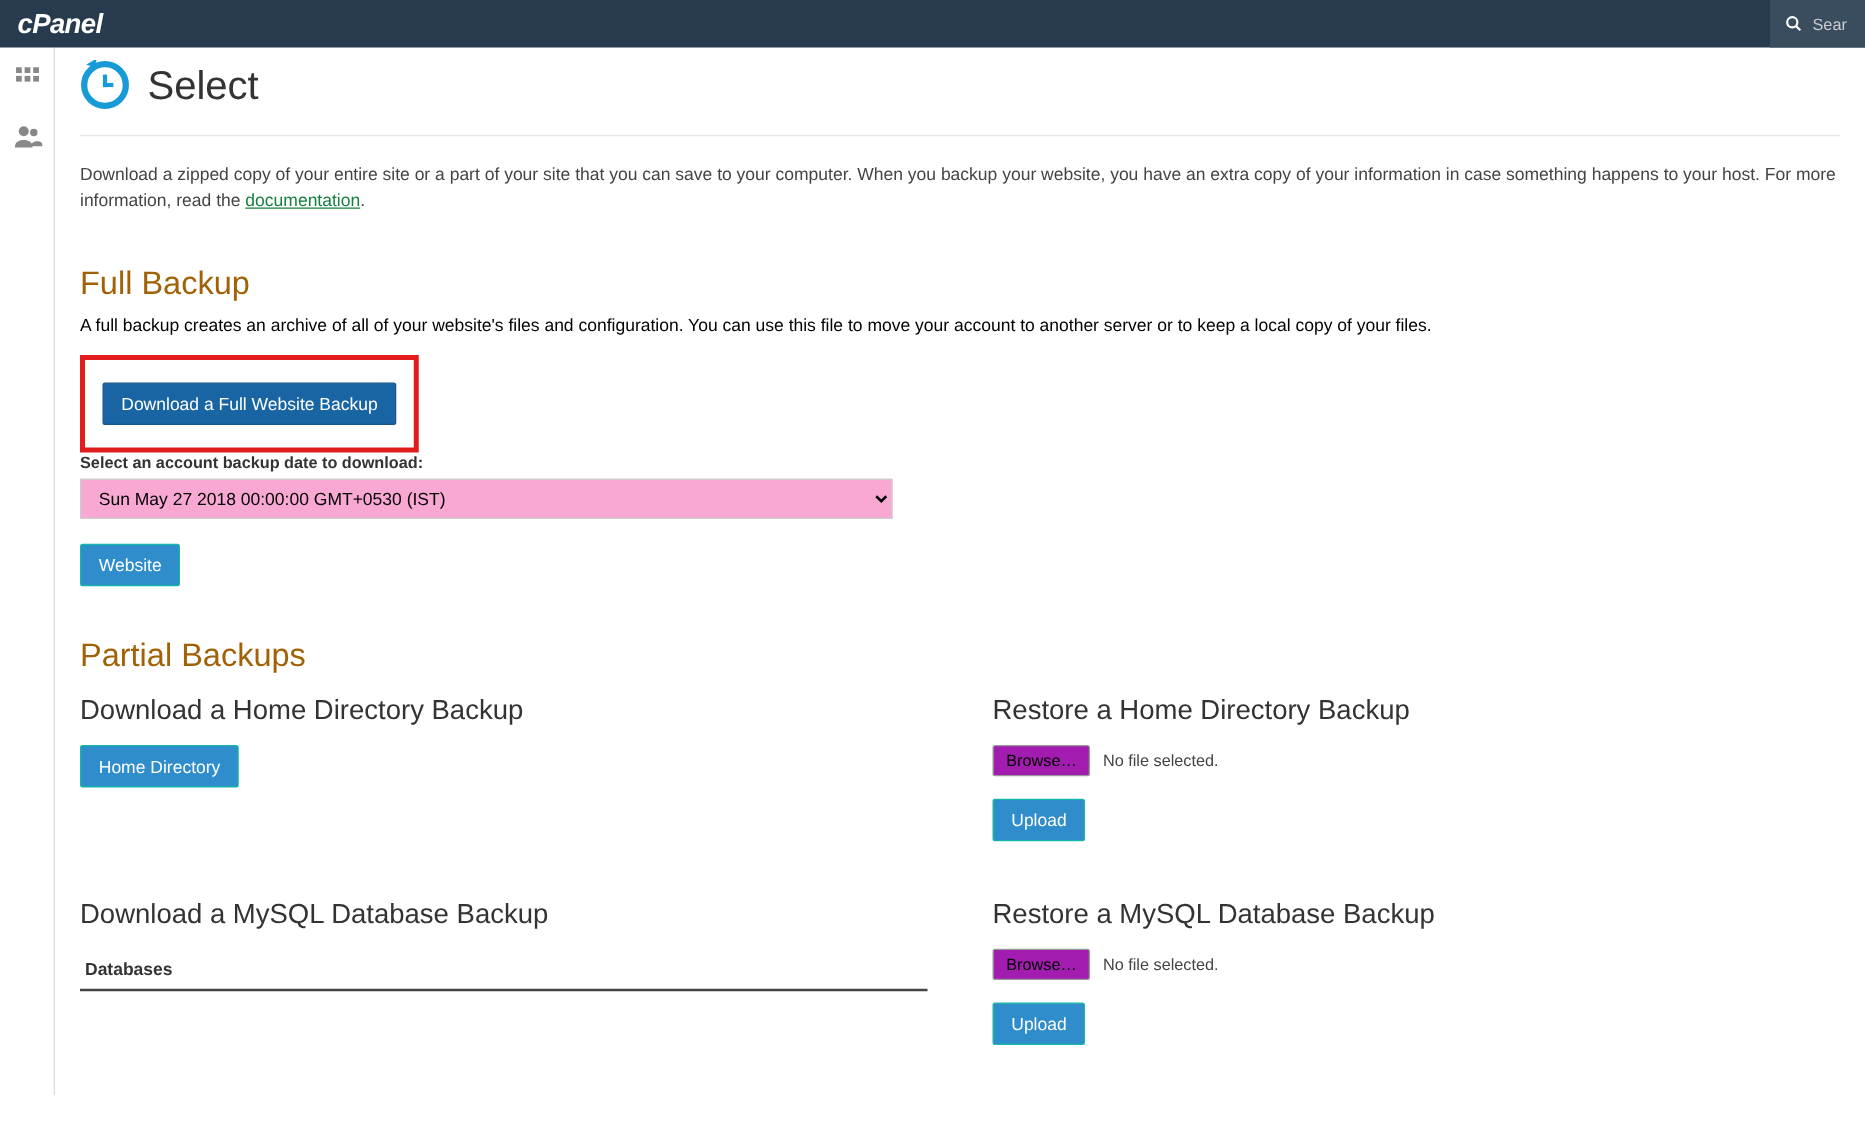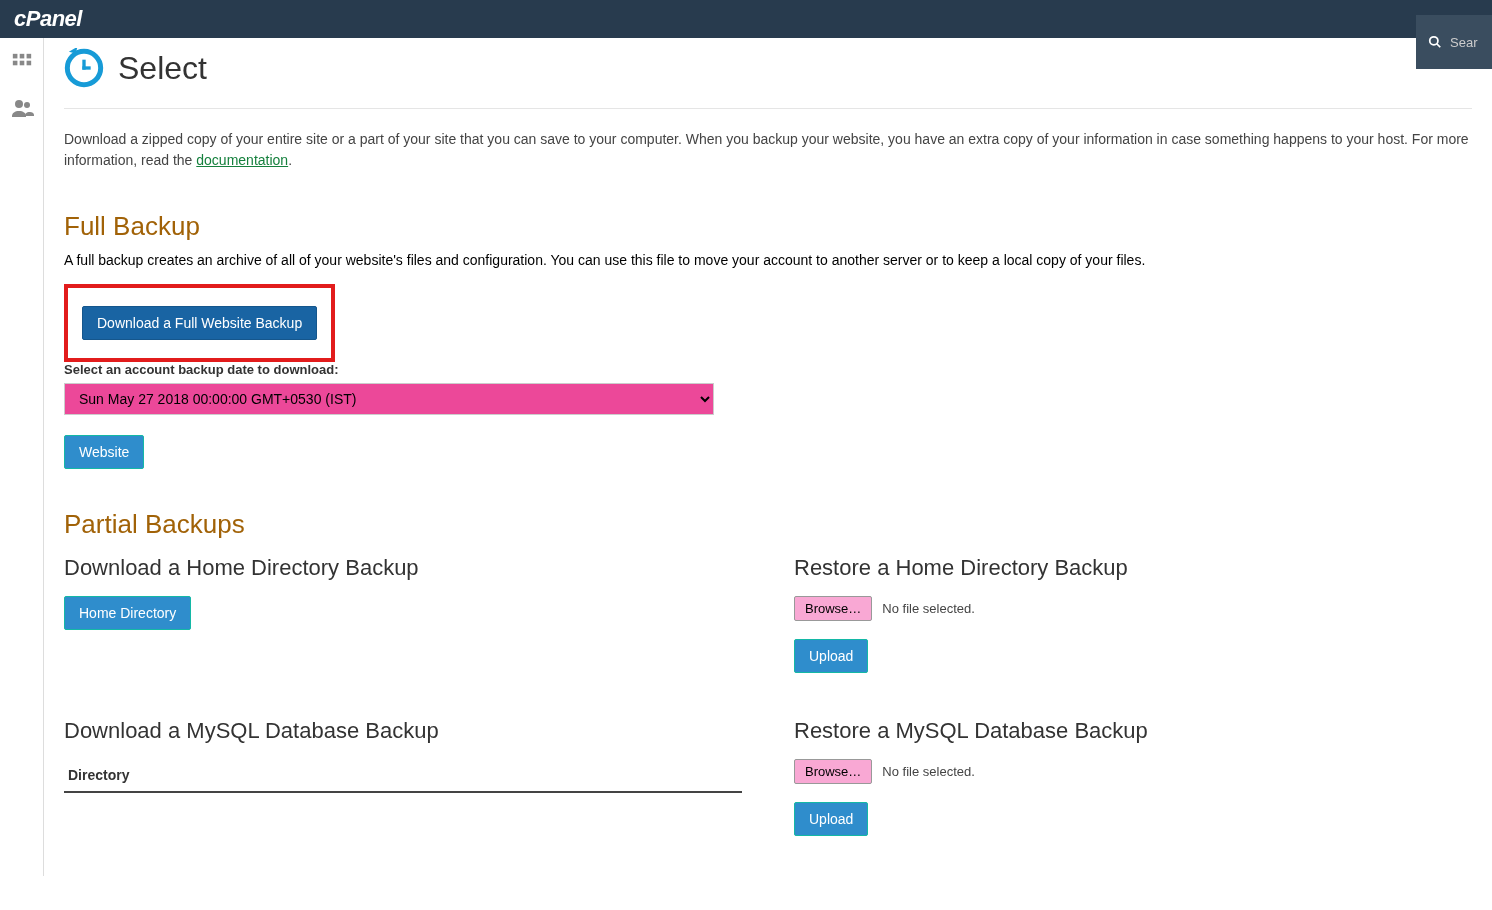--- a/index.html
+++ b/index.html
@@ -1,44 +1,44 @@
 <!DOCTYPE html>
 <html><head>
 <meta charset="utf-8">
 <style>
 * { margin: 0; padding: 0; box-sizing: border-box; }
 body { font-family: -apple-system, BlinkMacSystemFont, "Segoe UI", Helvetica, Arial, sans-serif; background: #fff; color: #333; }
 .header { background: #283b4e; height: 38px; display: flex; align-items: center; padding: 0 14px; position: relative; }
 .logo { color: #fff; font-style: italic; font-weight: bold; font-size: 22px; letter-spacing: -0.5px; }
-.search-area { position: absolute; right: 0; top: 0; height: 54px; display: flex; align-items: center; background: #3a4d5f; padding: 0 12px; margin-top: 15px; }
+.search-area { position: absolute; right: 0; top: 0; height: 38px; display: flex; align-items: center; background: #3a4d5f; padding: 0 12px; }
 .search-area svg { color: #fff; }
 .search-input { background: transparent; border: none; color: #fff; margin-left: 8px; width: 30px; outline: none; font-size: 13px; }
 .search-input::placeholder { color: #ccc; }
 .container { display: flex; }
 .sidebar { width: 44px; border-right: 1px solid #ddd; display: flex; flex-direction: column; align-items: center; padding-top: 14px; gap: 18px; }
 .sidebar-icon { color: #888; cursor: pointer; }
 .main { flex: 1; padding: 10px 20px 40px 20px; }
 .page-title-row { display: flex; align-items: center; gap: 14px; margin-bottom: 10px; padding-bottom: 10px; }
 .title-hr { border: none; border-top: 1px solid #e5e5e5; margin-bottom: 20px; }
 .page-title { font-size: 32px; font-weight: 400; color: #333; }
 .intro { font-size: 14px; color: #444; line-height: 1.5; margin-bottom: 40px; }
 .intro a { color: #15803d; text-decoration: underline; }
 h2 { font-size: 26px; font-weight: 400; color: #a16207; margin-bottom: 10px; }
 h2.section { margin-top: 40px; }
 .section-desc { font-size: 14px; color: #000000; margin-bottom: 16px; }
 .highlight-box { border: 4px solid #e21c1c; display: inline-block; padding: 18px 14px; }
 .btn { background: #2f8dcc; color: #fff; border: 1px solid #14b8a6; padding: 8px 14px; font-size: 14px; cursor: pointer; border-radius: 2px; }
 .btn-dark { background: #1964a3; border-color: #15568c; }
 .label { font-size: 13px; font-weight: bold; color: #333; margin-bottom: 6px; display: block; }
-.select { width: 650px; max-width: 100%; padding: 6px 10px; font-size: 14px; border: 1px solid #ccc; background: #ec4899; margin-bottom: 20px; height: 32px; }
+.select { width: 650px; max-width: 100%; padding: 6px 10px; font-size: 14px; border: 1px solid #ccc; background: #f9a8d4; margin-bottom: 20px; height: 32px; }
 .columns { display: flex; gap: 52px; margin-top: 15px; }
 .col { flex: 1; }
 .sub-h { font-size: 22px; font-weight: 400; color: #333; margin-bottom: 15px; }
 .browse-row { display: flex; align-items: center; gap: 10px; margin-bottom: 18px; }
-.browse-btn { background: #f9a8d4; border: 1px solid #999; padding: 4px 10px; font-size: 13px; border-radius: 2px; cursor: pointer; }
+.browse-btn { background: #a21caf; border: 1px solid #999; padding: 4px 10px; font-size: 13px; border-radius: 2px; cursor: pointer; }
 .file-status { font-size: 13px; color: #444; }
 .table-header { font-size: 14px; font-weight: bold; padding: 8px 4px; border-bottom: 2px solid #444; }
 .backup-icon { width: 40px; height: 40px; }
 </style>
 </head>
 <body>
 
 <div class="header">
   <span class="logo">cPanel</span>
   <div class="search-area">
@@ -114,21 +114,21 @@
           <button class="browse-btn">Browse…</button>
           <span class="file-status">No file selected.</span>
         </div>
         <button class="btn">Upload</button>
       </div>
     </div>
 
     <div class="columns" style="margin-top:45px;">
       <div class="col">
         <h3 class="sub-h">Download a MySQL Database Backup</h3>
-        <div class="table-header">Directory</div>
+        <div class="table-header">Databases</div>
       </div>
       <div class="col">
         <h3 class="sub-h">Restore a MySQL Database Backup</h3>
         <div class="browse-row">
           <button class="browse-btn">Browse…</button>
           <span class="file-status">No file selected.</span>
         </div>
         <button class="btn">Upload</button>
       </div>
     </div>

